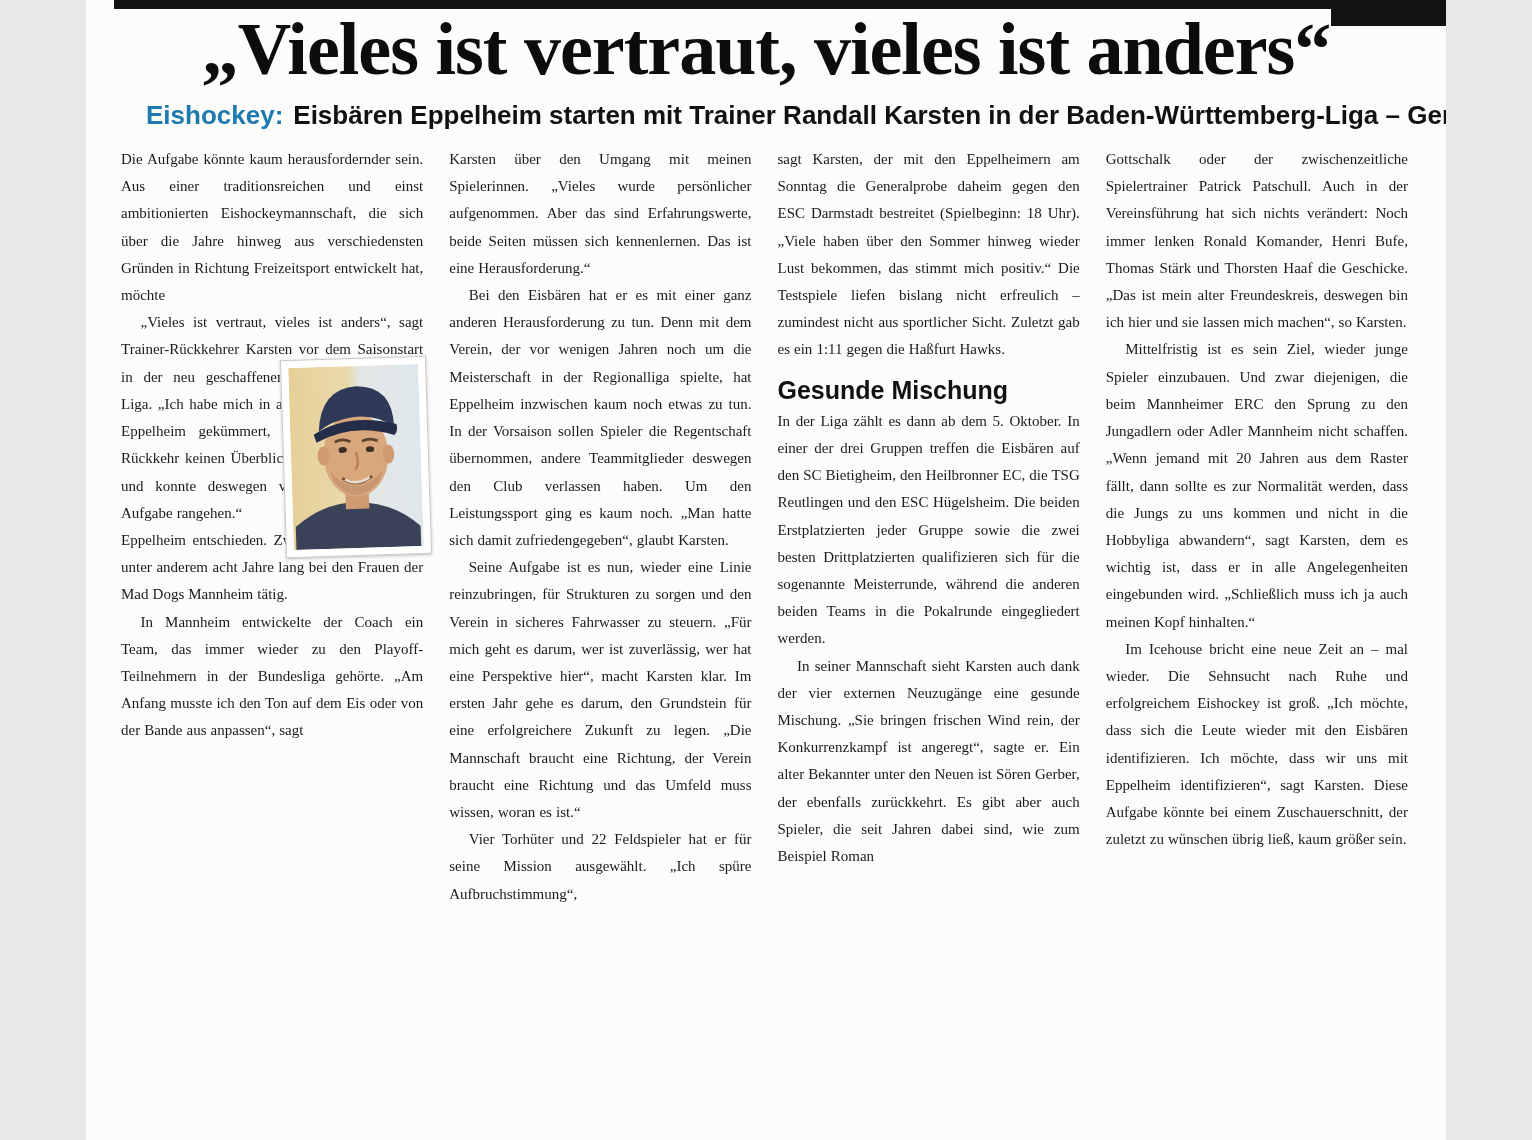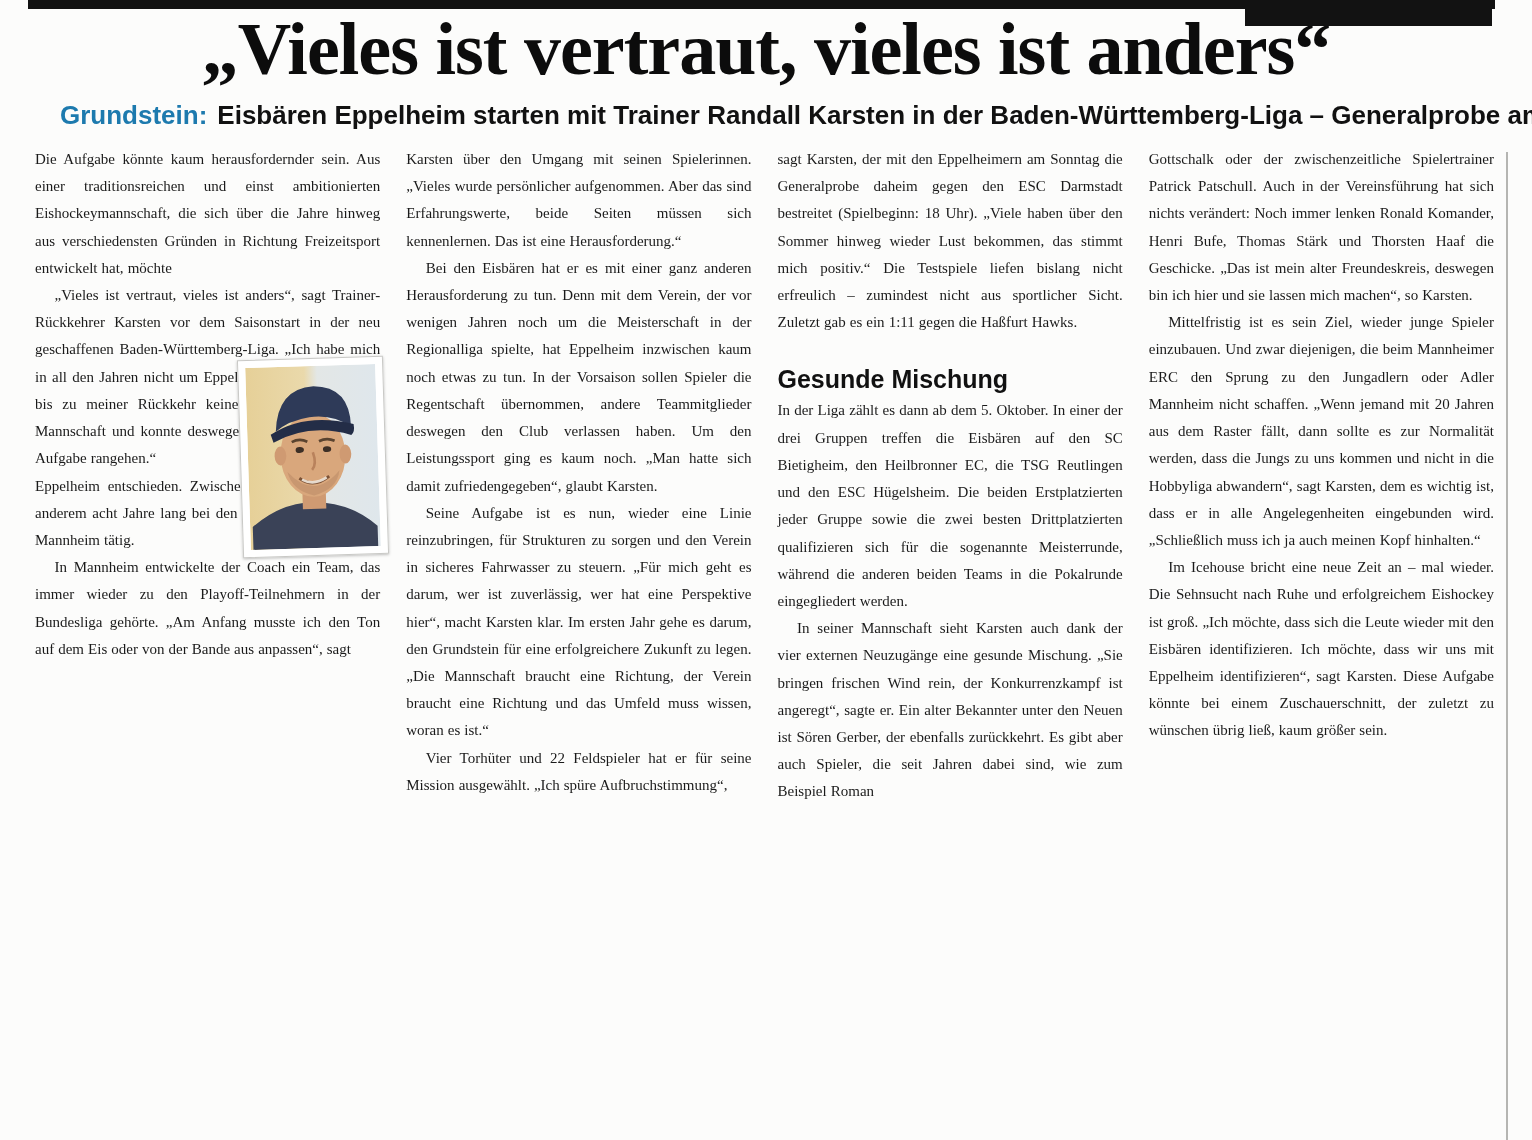--- a/index.html
+++ b/index.html
@@ -1,18 +1,18 @@
 <!DOCTYPE html>
 <html lang="de" style="--accent: #1d7aae;"><head>
 <meta charset="utf-8">
 <style>
   html, body { margin: 0; padding: 0; background: #e9e9e9; }
   .page {
     position: relative;
-    width: 1532px;
+    width: 1360px;
     height: 1140px;
     margin: 0 auto;
     background: #fcfcfb;
     overflow: hidden;
     font-family: "Liberation Serif", serif;
     color: #1a1a1a;
   }
   
   .top-rule {
     position: absolute; top: 0; left: 28px; width: 1467px; height: 9px;
@@ -58,21 +58,21 @@
     font-size: 15px;
     line-height: 27.2px;
     text-align: justify;
     hyphens: auto;
     -webkit-hyphens: auto;
     word-spacing: 0.02em;
   }
   .para.indent { text-indent: 1.3em; }
   .para.narrow { width: 206px; }
   .subhead {
-    margin: 29px 0 3px 0;
+    margin: 12px 0 3px 0;
     font-family: "Liberation Sans", sans-serif;
     font-weight: 700;
     font-size: 25px;
     color: #111;
   }
   
   .photo {
     position: absolute;
     top: 212px;
     right: -6px;
@@ -93,21 +93,21 @@
 
 <div class="page">
 
   <div class="top-rule"></div>
   <div class="top-rule-thick"></div>
   <div class="right-rule"></div>
 
   <h1 class="headline">„Vieles ist vertraut, vieles ist anders“</h1>
 
   <div class="kicker">
-    <span class="kicker-label">Grundstein:</span><span class="kicker-text">Eisbären Eppelheim starten mit Trainer Randall Karsten in der Baden-Württemberg-Liga – Generalprobe am Sonntag</span>
+    <span class="kicker-label">Eishockey:</span><span class="kicker-text">Eisbären Eppelheim starten mit Trainer Randall Karsten in der Baden-Württemberg-Liga – Generalprobe am Sonntag</span>
   </div>
 
   <div class="main">
 
     <div class="col">
       <p class="para">Die Aufgabe könnte kaum herausfordernder sein. Aus einer traditionsreichen und einst ambitionierten Eishockeymannschaft, die sich über die Jahre hinweg aus verschiedensten Gründen in Richtung Freizeitsport entwickelt hat, möchte</p>
       <figure class="photo">
         <svg viewBox="0 0 100 135" preserveAspectRatio="none">
           <defs>
             <linearGradient id="bg" x1="0" y1="0" x2="1" y2="0">
@@ -145,21 +145,21 @@
           <path d="M39,83 Q50,91 62,82" stroke="#7c5236" stroke-width="2.2" fill="none"></path>
           <path d="M41,84 Q50,89 60,83" stroke="#f1e8dd" stroke-width="2" fill="none" opacity="0.9"></path>
         </svg>
       </figure>
       <p class="para indent">„Vieles ist vertraut, vieles ist anders“, sagt Trainer-Rückkehrer Karsten vor dem Saisonstart in der neu geschaffenen Baden-Württemberg-Liga. „Ich habe mich in all den Jahren nicht um Eppelheim gekümmert, hatte bis zu meiner Rückkehr keinen Überblick über die Mannschaft und konnte deswegen völlig neutral an die Aufgabe rangehen.“</p>
       <p class="para">Eppelheim entschieden. Zwischenzeitlich war er unter anderem acht Jahre lang bei den Frauen der Mad Dogs Mannheim tätig.</p>
       <p class="para indent">In Mannheim entwickelte der Coach ein Team, das immer wieder zu den Playoff-Teilnehmern in der Bundesliga gehörte. „Am Anfang musste ich den Ton auf dem Eis oder von der Bande aus anpassen“, sagt</p>
     </div>
 
     <div class="col">
-      <p class="para">Karsten über den Umgang mit seinen Spielerinnen. „Vieles wurde persönlicher aufgenommen. Aber das sind Erfahrungswerte, beide Seiten müssen sich kennenlernen. Das ist eine Herausforderung.“</p>
+      <p class="para">Karsten über den Umgang mit meinen Spielerinnen. „Vieles wurde persönlicher aufgenommen. Aber das sind Erfahrungswerte, beide Seiten müssen sich kennenlernen. Das ist eine Herausforderung.“</p>
       <p class="para indent">Bei den Eisbären hat er es mit einer ganz anderen Herausforderung zu tun. Denn mit dem Verein, der vor wenigen Jahren noch um die Meisterschaft in der Regionalliga spielte, hat Eppelheim inzwischen kaum noch etwas zu tun. In der Vorsaison sollen Spieler die Regentschaft übernommen, andere Teammitglieder deswegen den Club verlassen haben. Um den Leistungssport ging es kaum noch. „Man hatte sich damit zufriedengegeben“, glaubt Karsten.</p>
       <p class="para indent">Seine Aufgabe ist es nun, wieder eine Linie reinzubringen, für Strukturen zu sorgen und den Verein in sicheres Fahrwasser zu steuern. „Für mich geht es darum, wer ist zuverlässig, wer hat eine Perspektive hier“, macht Karsten klar. Im ersten Jahr gehe es darum, den Grundstein für eine erfolgreichere Zukunft zu legen. „Die Mannschaft braucht eine Richtung, der Verein braucht eine Richtung und das Umfeld muss wissen, woran es ist.“</p>
       <p class="para indent">Vier Torhüter und 22 Feldspieler hat er für seine Mission ausgewählt. „Ich spüre Aufbruchstimmung“,</p>
     </div>
 
     <div class="col">
       <p class="para">sagt Karsten, der mit den Eppelheimern am Sonntag die Generalprobe daheim gegen den ESC Darmstadt bestreitet (Spielbeginn: 18 Uhr). „Viele haben über den Sommer hinweg wieder Lust bekommen, das stimmt mich positiv.“ Die Testspiele liefen bislang nicht erfreulich – zumindest nicht aus sportlicher Sicht. Zuletzt gab es ein 1:11 gegen die Haßfurt Hawks.</p>
       <h3 class="subhead">Gesunde Mischung</h3>
       <p class="para">In der Liga zählt es dann ab dem 5. Oktober. In einer der drei Gruppen treffen die Eisbären auf den SC Bietigheim, den Heilbronner EC, die TSG Reutlingen und den ESC Hügelsheim. Die beiden Erstplatzierten jeder Gruppe sowie die zwei besten Drittplatzierten qualifizieren sich für die sogenannte Meisterrunde, während die anderen beiden Teams in die Pokalrunde eingegliedert werden.</p>
       <p class="para indent">In seiner Mannschaft sieht Karsten auch dank der vier externen Neuzugänge eine gesunde Mischung. „Sie bringen frischen Wind rein, der Konkurrenzkampf ist angeregt“, sagte er. Ein alter Bekannter unter den Neuen ist Sören Gerber, der ebenfalls zurückkehrt. Es gibt aber auch Spieler, die seit Jahren dabei sind, wie zum Beispiel Roman</p>

